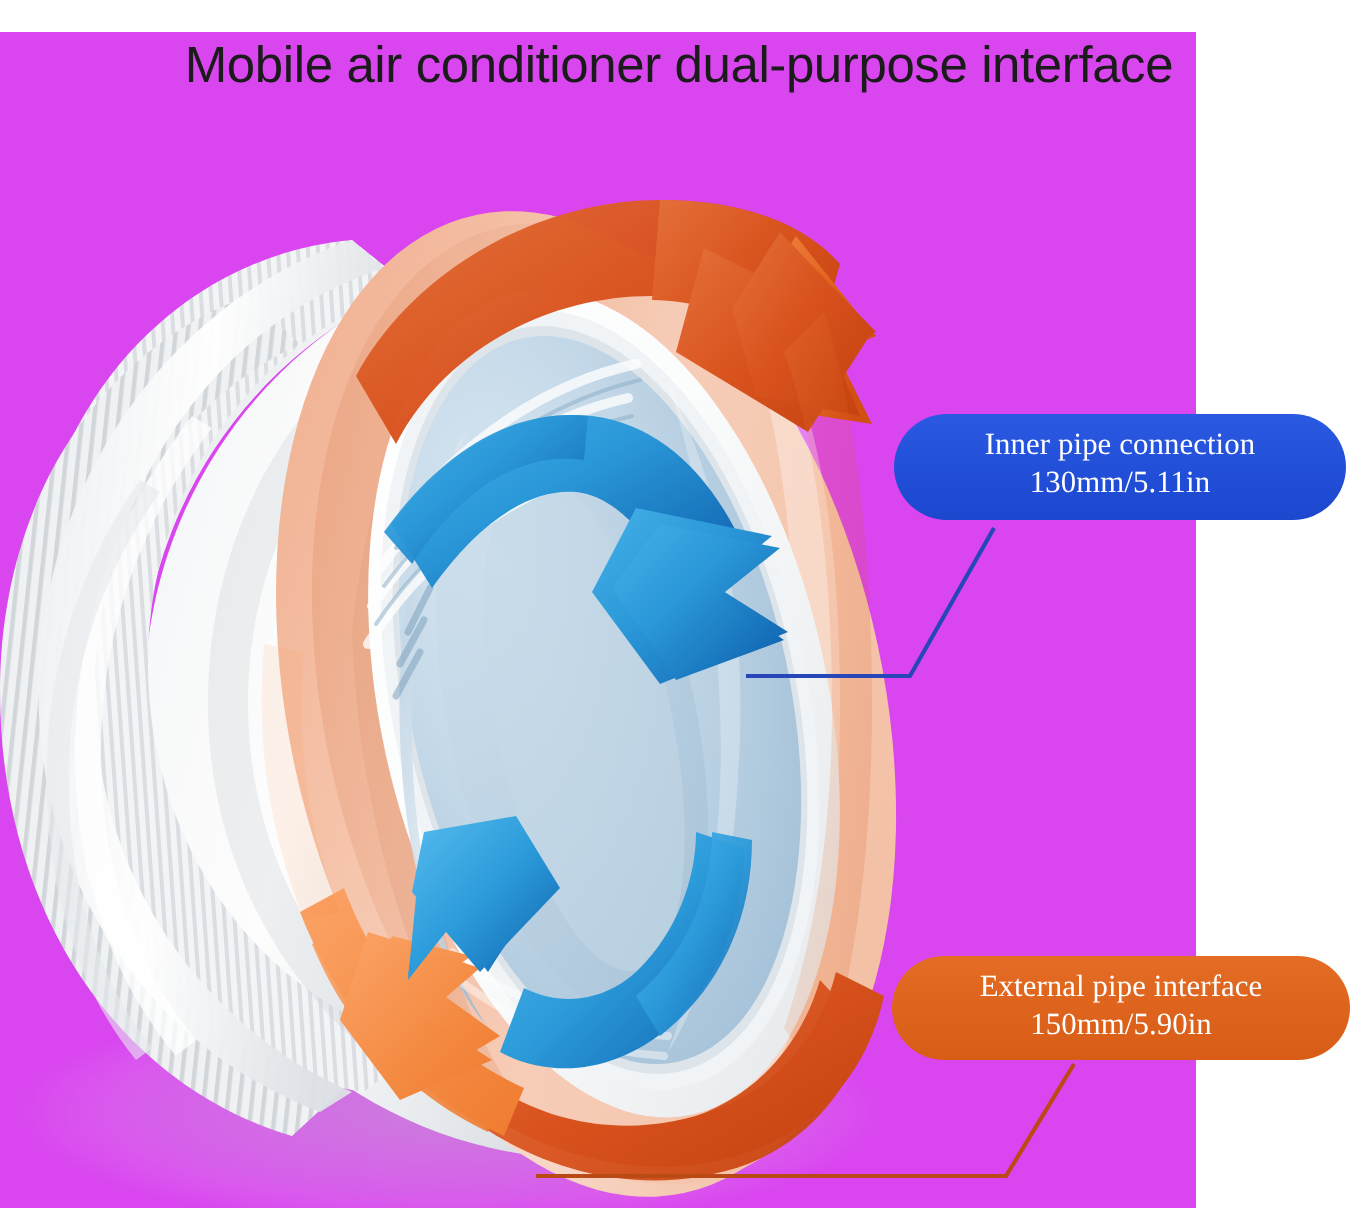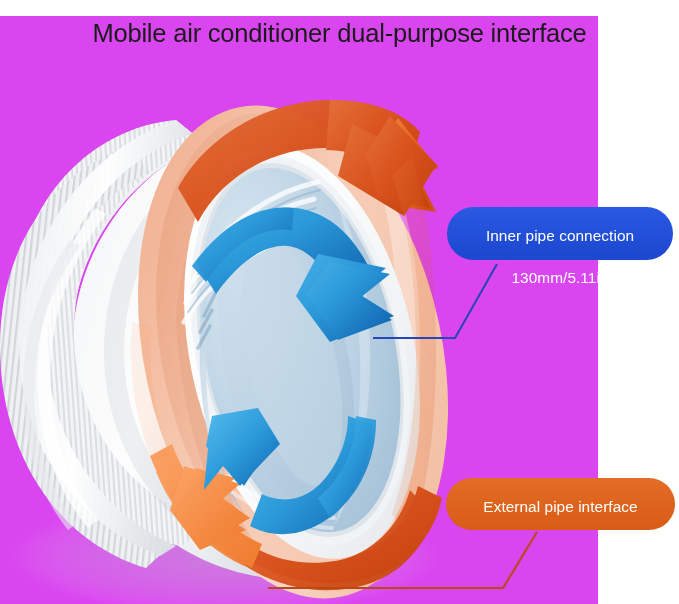--- a/index.html
+++ b/index.html
@@ -26,25 +26,26 @@
 
   
   .pill{
     position:absolute;
     box-sizing:border-box;
     border-radius:999px;
     color:#ffffff;
     text-align:center;
     font-size:15.4px;
     line-height:19px;
-    padding-top:19px;
+    padding-top:6px;
     letter-spacing:0.05px;
     white-space:nowrap;
+    font-family:Liberation Serif, serif;
   }
-  .pill .l2{display:block;margin-top:23px;}
+  .pill .l2{display:block;}
   #pill-inner{
     left:447px;top:191px;width:226px;height:53px;
     background:#2050dc;
     background-image:linear-gradient(#2a59e2,#1c47cf);
   }
   #pill-outer{
     left:446px;top:462px;width:229px;height:52px;
     background:#e0651f;
     background-image:linear-gradient(#e46c24,#d85c16);
   }
@@ -378,15 +379,16 @@
     </g>
   </svg>
 
   <div class="pill" id="pill-inner">
     <span>Inner pipe connection</span>
     <span class="l2">130mm/5.11in</span>
   </div>
 
   <div class="pill" id="pill-outer">
     <span>External pipe interface</span>
+    <span class="l2">150mm/5.90in</span>
   </div>
 
 </div>
 
 </body></html>

